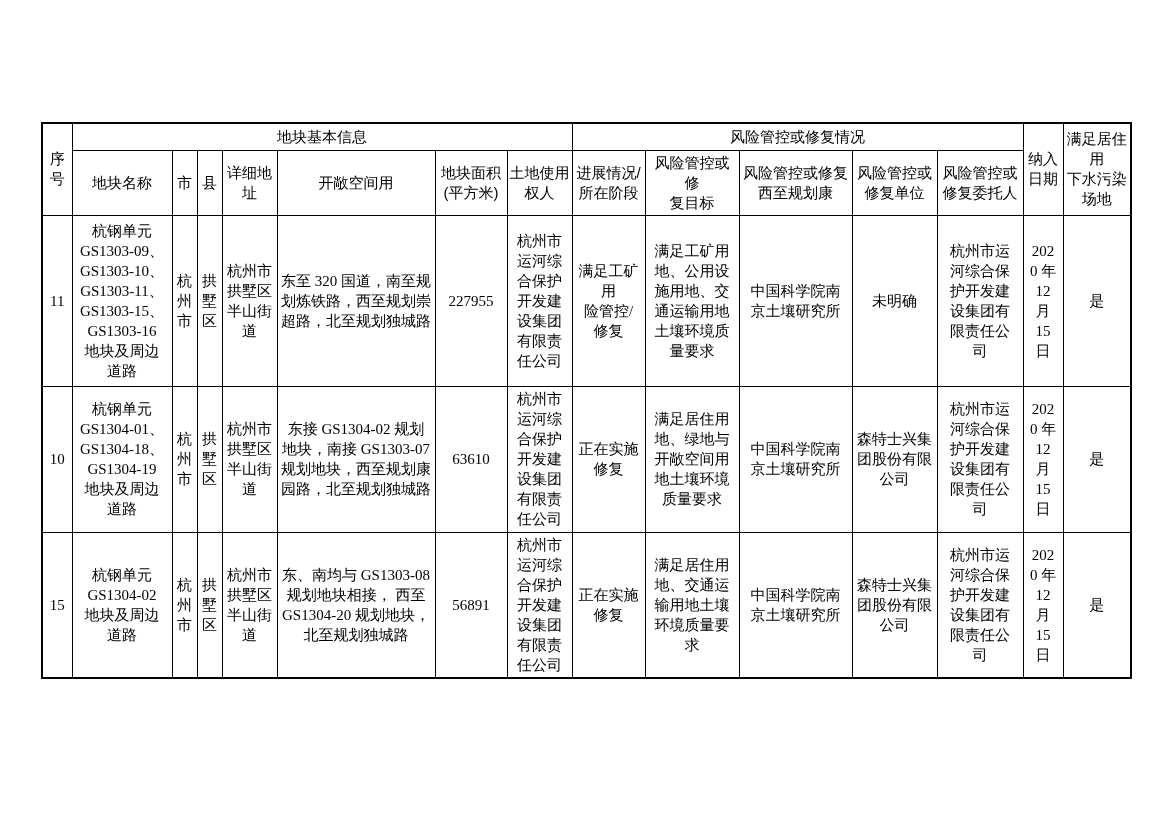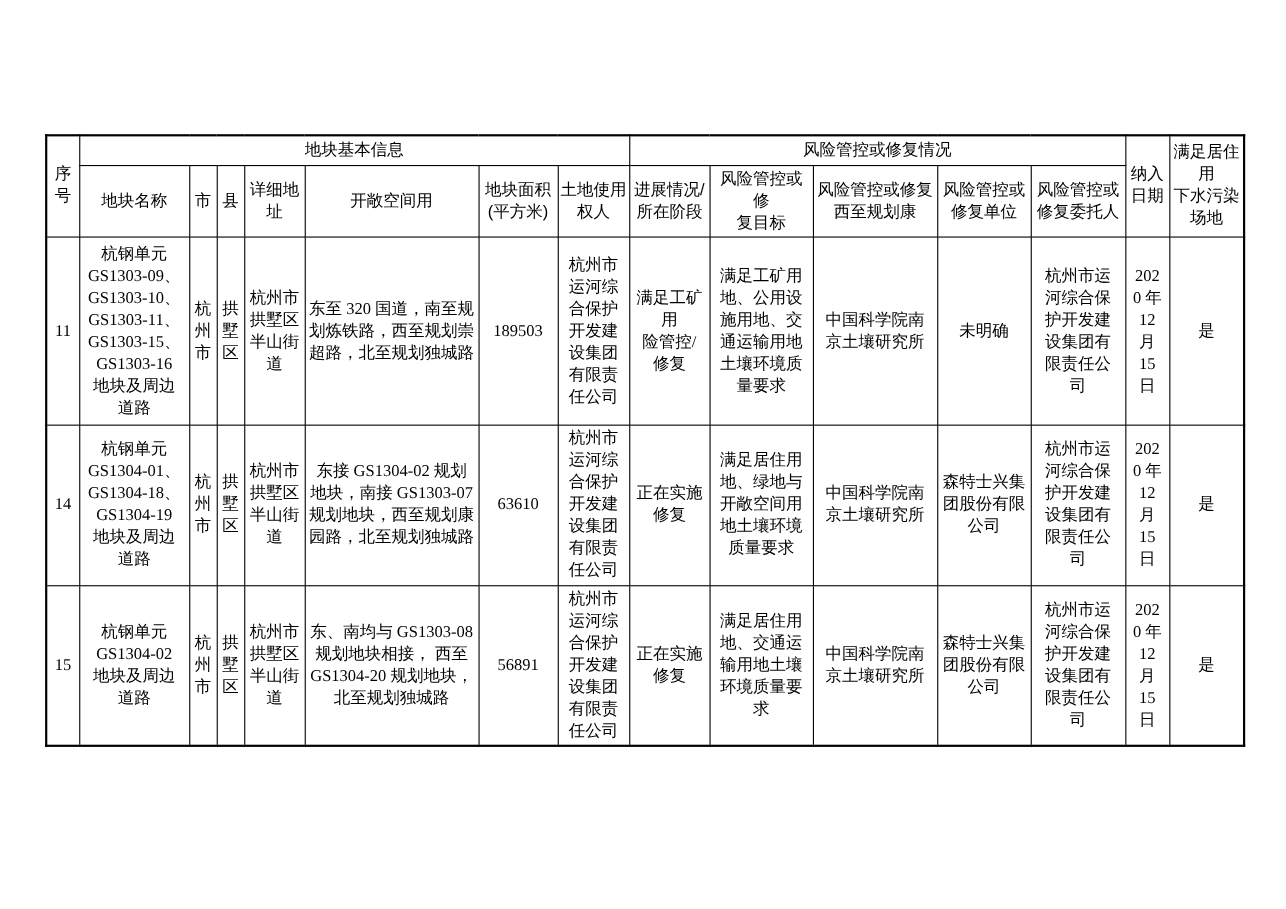--- a/index.html
+++ b/index.html
@@ -121,21 +121,21 @@
         <td>拱
 墅
 区</td>
         <td>杭州市
 拱墅区
 半山街
 道</td>
         <td>东至 320 国道，南至规
 划炼铁路，西至规划崇
 超路，北至规划独城路</td>
-        <td>189503</td>
+        <td>227955</td>
         <td>杭州市
 运河综
 合保护
 开发建
 设集团
 有限责
 任公司</td>
         <td>满足工矿用
 险管控/
 修复</td>
@@ -156,21 +156,21 @@
 司</td>
         <td>202
 0 年
 12
 月
 15
 日</td>
         <td>是</td>
       </tr>
       <tr class="r14">
-        <td>14</td>
+        <td>10</td>
         <td>杭钢单元
 GS1304-01、
 GS1304-18、
 GS1304-19
 地块及周边
 道路</td>
         <td>杭
 州
 市</td>
         <td>拱

